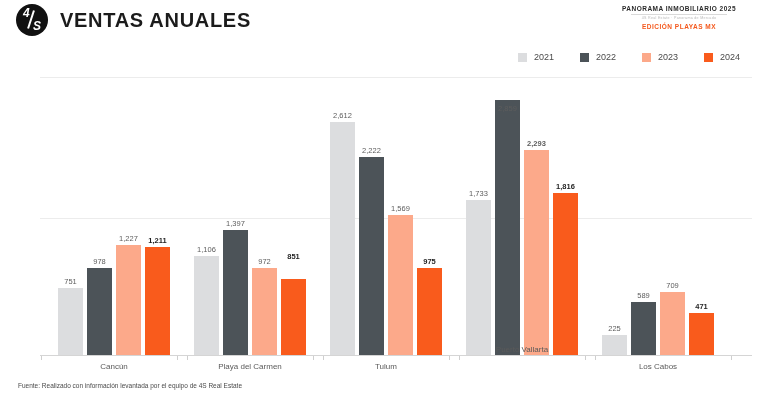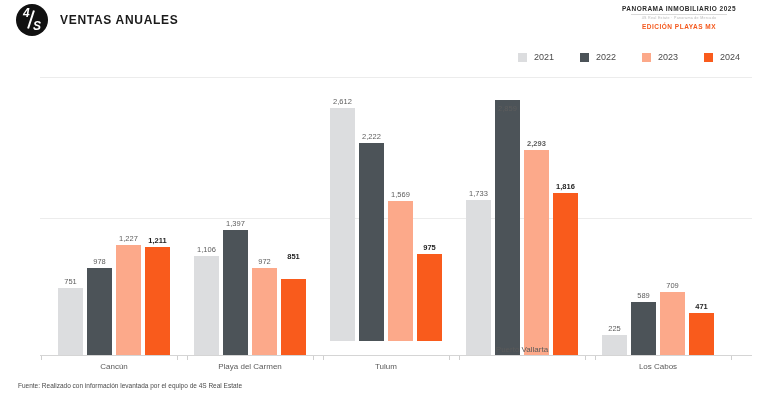--- a/index.html
+++ b/index.html
@@ -28,21 +28,21 @@
     width: 2px; height: 19px; background: #fff;
     transform: rotate(18deg);
   }
   .logo-circle .ls {
     position: absolute; left: 17px; top: 16px;
     color: #fff; font-size: 12px; font-weight: bold; font-style: italic;
     line-height: 1;
   }
   .header-title {
     margin-left: 12px;
-    font-size: 12px; font-weight: bold; letter-spacing: 0.7px;
+    font-size: 20px; font-weight: bold; letter-spacing: 0.7px;
     color: #1b1b1b;
   }
 
   .header-right {
     position: absolute; right: 14px; top: 5px;
     text-align: center; width: 150px;
   }
   .hr-line1 {
     font-size: 6.5px; font-weight: bold; letter-spacing: 0.5px; color: #2b2b2b;
   }
@@ -199,21 +199,21 @@
               <div class="bar" style="height: 87px; background: rgb(252, 169, 138);"></div>
             </div>
             <div class="bar-col" style="height: 90px;">
               <div class="bar-label em" style="bottom: 94px;">851</div>
               <div class="bar" style="height: 76px; background: rgb(249, 91, 28);"></div>
             </div>
           </div>
           <div class="group-name" style="bottom: 28px;">Playa del Carmen</div>
         </div>
         <div class="group" style="left: 330px; width: 112px; height: 399px;">
-          <div class="group-bars" style="bottom: 58px;">
+          <div class="group-bars" style="bottom: 44px;">
             <div class="bar-col" style="height: 247px;">
               <div class="bar-label" style="bottom: 235px;">2,612</div>
               <div class="bar" style="height: 233px; background: rgb(220, 221, 223);"></div>
             </div>
             <div class="bar-col" style="height: 212px;">
               <div class="bar-label" style="bottom: 200px;">2,222</div>
               <div class="bar" style="height: 198px; background: rgb(76, 83, 88);"></div>
             </div>
             <div class="bar-col" style="height: 154px; margin-top: 8px;">
               <div class="bar-label" style="bottom: 142px;">1,569</div>

